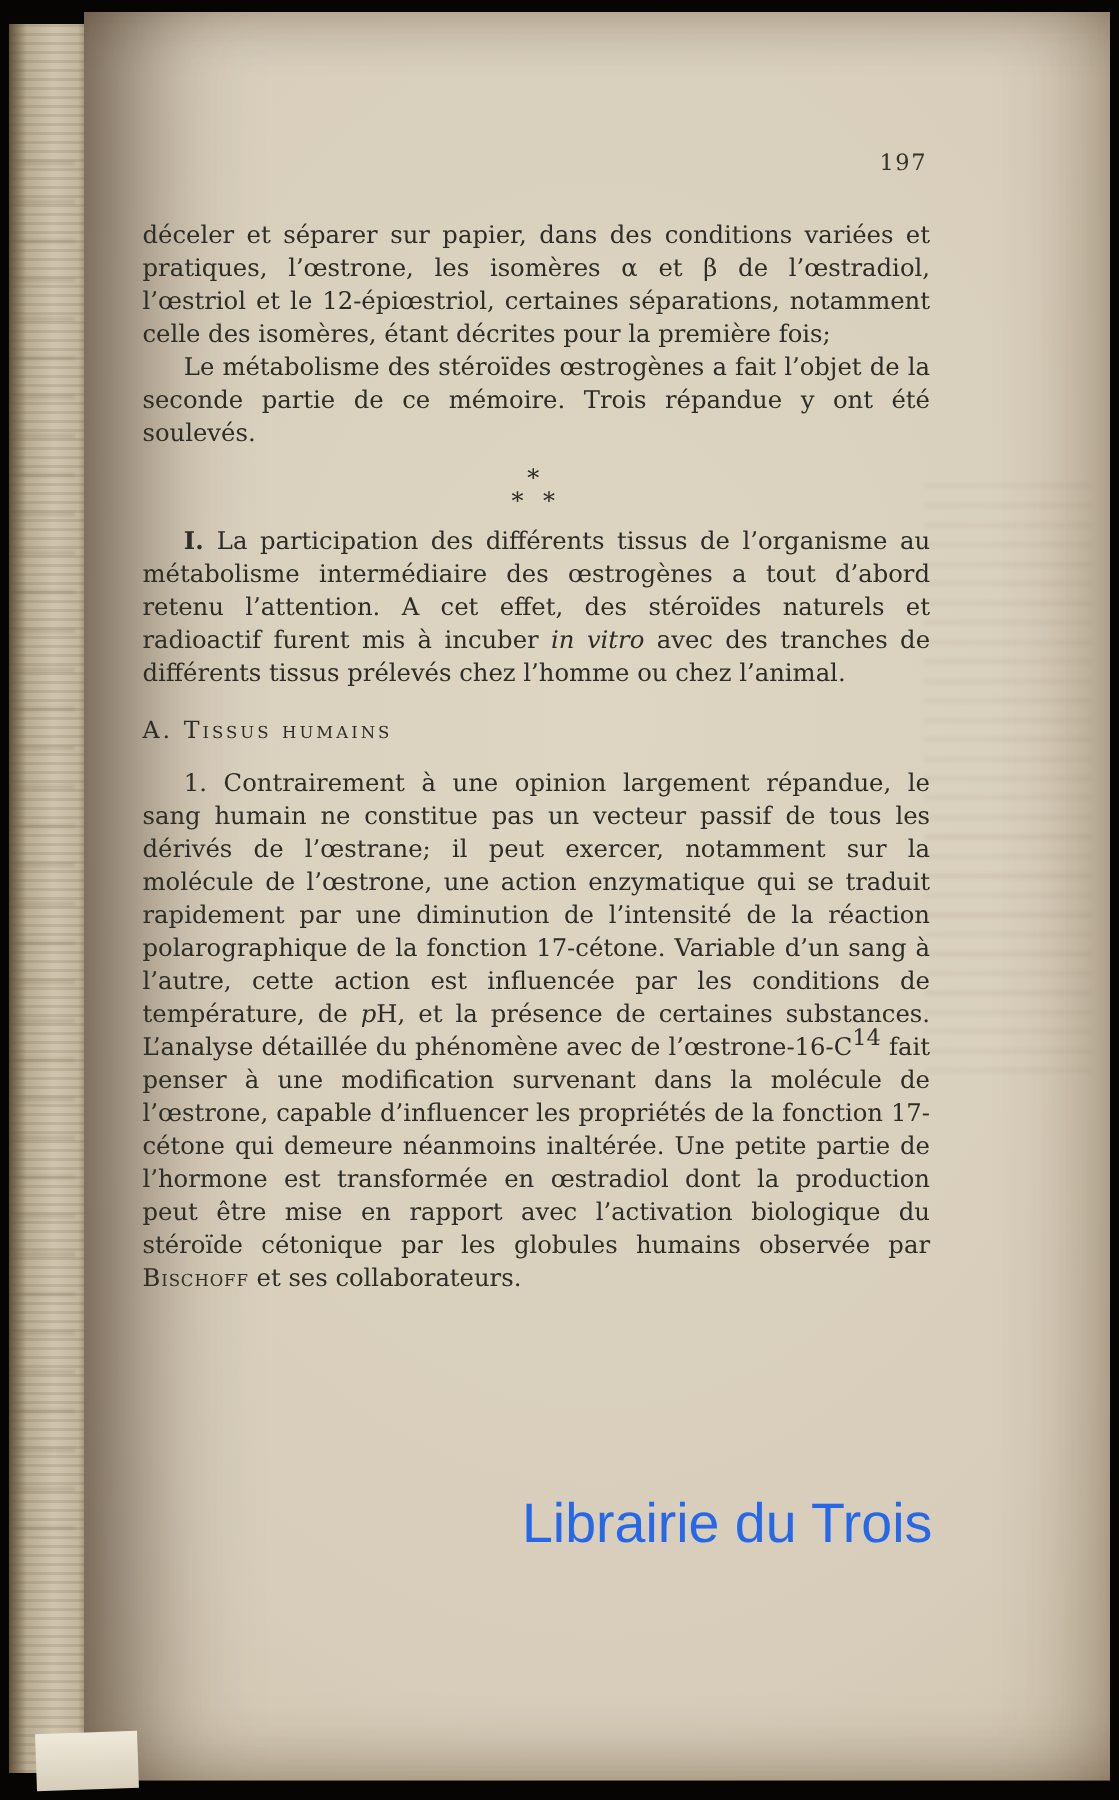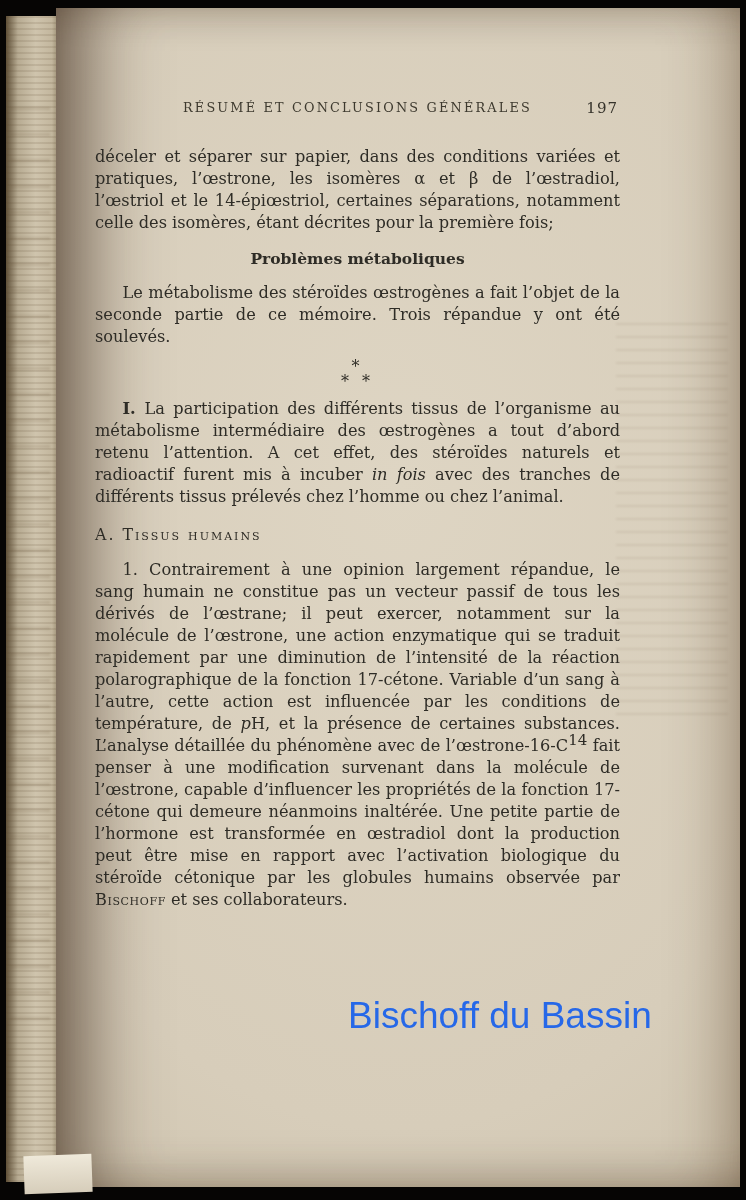--- a/index.html
+++ b/index.html
@@ -86,42 +86,40 @@
 
   <div class="edge-stack"></div>
   <div class="stack-marks"></div>
 
   <div class="page">
     <div class="showthrough"></div>
 
     <div class="text-block">
 
       <div class="page-header">
-        <div class="header-title">RÉSUMÉ ET CONCLUSIONS GÉNÉRALES</div>
         <div class="page-number">197</div>
       </div>
 
-      <p class="para"><span>déceler et séparer sur papier, dans des conditions variées et pratiques, l’œstrone, les isomères α et β de l’œstradiol, l’œstriol et le 14-épiœstriol, certaines séparations, notamment celle des isomères, étant décrites pour la première fois;</span></p>
+      <p class="para"><span>déceler et séparer sur papier, dans des conditions variées et pratiques, l’œstrone, les isomères α et β de l’œstradiol, l’œstriol et le 12-épiœstriol, certaines séparations, notamment celle des isomères, étant décrites pour la première fois;</span></p>
 
 
-      <div class="heading-bold">Problèmes métaboliques</div>
 
       <p class="para indent"><span>Le métabolisme des stéroïdes œstrogènes a fait l’objet de la seconde partie de ce mémoire. Trois répandue y ont été soulevés.</span></p>
 
       <div class="asterism">
         <div>*</div>
         <div>* *</div>
       </div>
 
-      <p class="para indent"><span class="b">I. </span><span>La participation des différents tissus de l’organisme au métabolisme intermédiaire des œstrogènes a tout d’abord retenu l’attention. A cet effet, des stéroïdes naturels et radioactif furent mis à incuber </span><span class="it">in fois</span><span> avec des tranches de différents tissus prélevés chez l’homme ou chez l’animal.</span></p>
+      <p class="para indent"><span class="b">I. </span><span>La participation des différents tissus de l’organisme au métabolisme intermédiaire des œstrogènes a tout d’abord retenu l’attention. A cet effet, des stéroïdes naturels et radioactif furent mis à incuber </span><span class="it">in vitro</span><span> avec des tranches de différents tissus prélevés chez l’homme ou chez l’animal.</span></p>
 
       <div class="heading-sc">A. Tissus humains</div>
 
       <p class="para indent"><span>1. Contrairement à une opinion largement répandue, le sang humain ne constitue pas un vecteur passif de tous les dérivés de l’œstrane; il peut exercer, notamment sur la molécule de l’œstrone, une action enzymatique qui se traduit rapidement par une diminution de l’intensité de la réaction polarographique de la fonction 17-cétone. Variable d’un sang à l’autre, cette action est influencée par les conditions de température, de </span><span class="it">p</span><span>H, et la présence de certaines substances. L’analyse détaillée du phénomène avec de l’œstrone-16-C</span><span class="sup">14</span><span> fait penser à une modification survenant dans la molécule de l’œstrone, capable d’influencer les propriétés de la fonction 17-cétone qui demeure néanmoins inaltérée. Une petite partie de l’hormone est transformée en œstradiol dont la production peut être mise en rapport avec l’activation biologique du stéroïde cétonique par les globules humains observée par </span><span class="sc">Bischoff</span><span> et ses collaborateurs.</span></p>
 
     </div>
   </div>
 
   <div class="corner-patch"></div>
 
-  <div class="watermark" style="color: rgb(38, 104, 232);">Bischoff du Bassin</div>
+  <div class="watermark" style="color: rgb(38, 104, 232);">Librairie du Trois</div>
 
 </div>
 
 </body></html>

